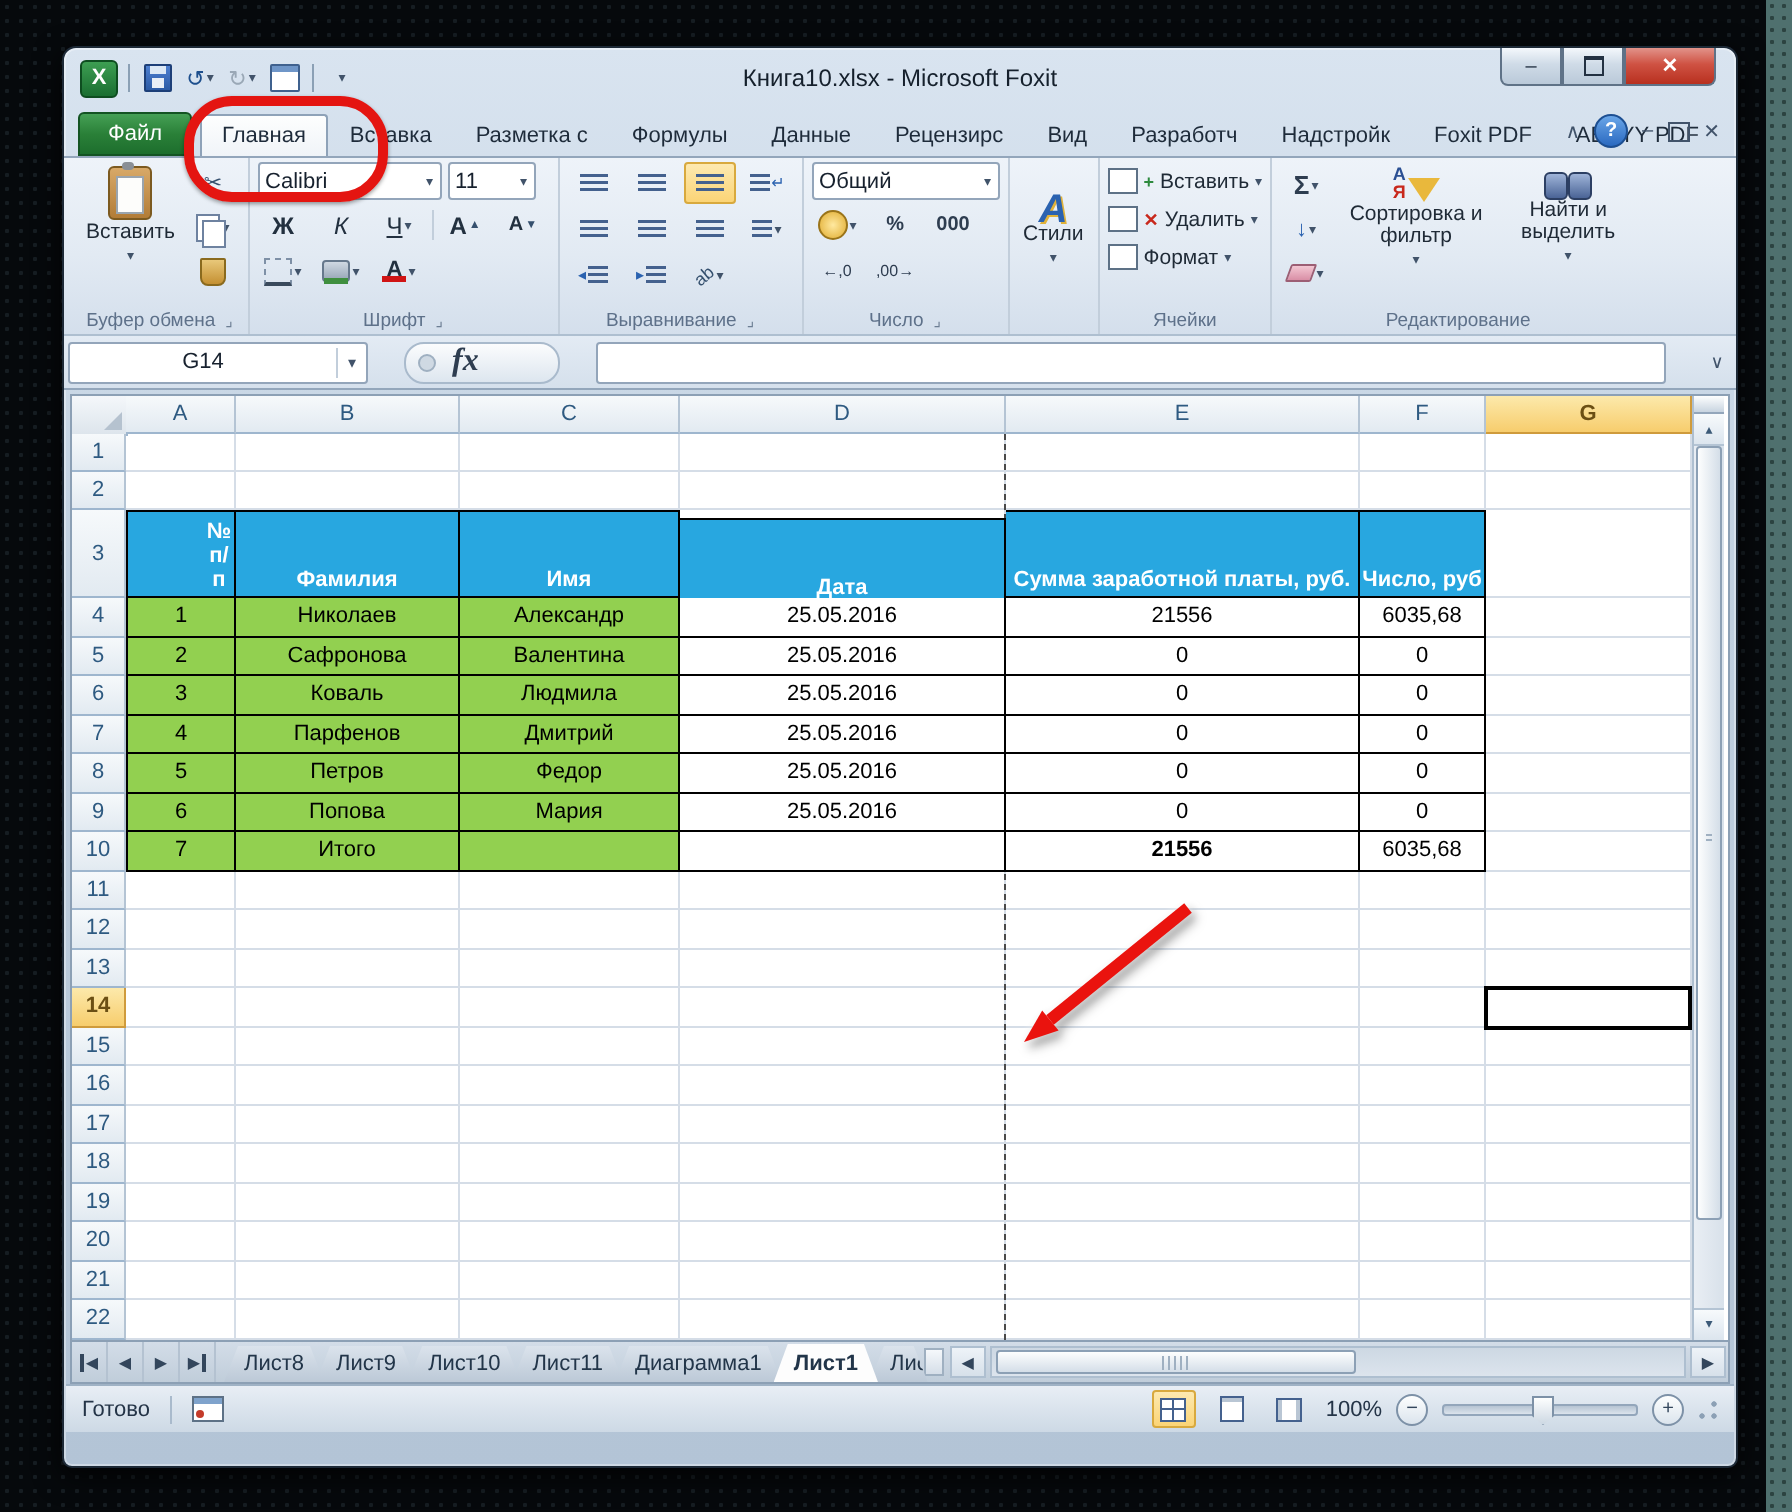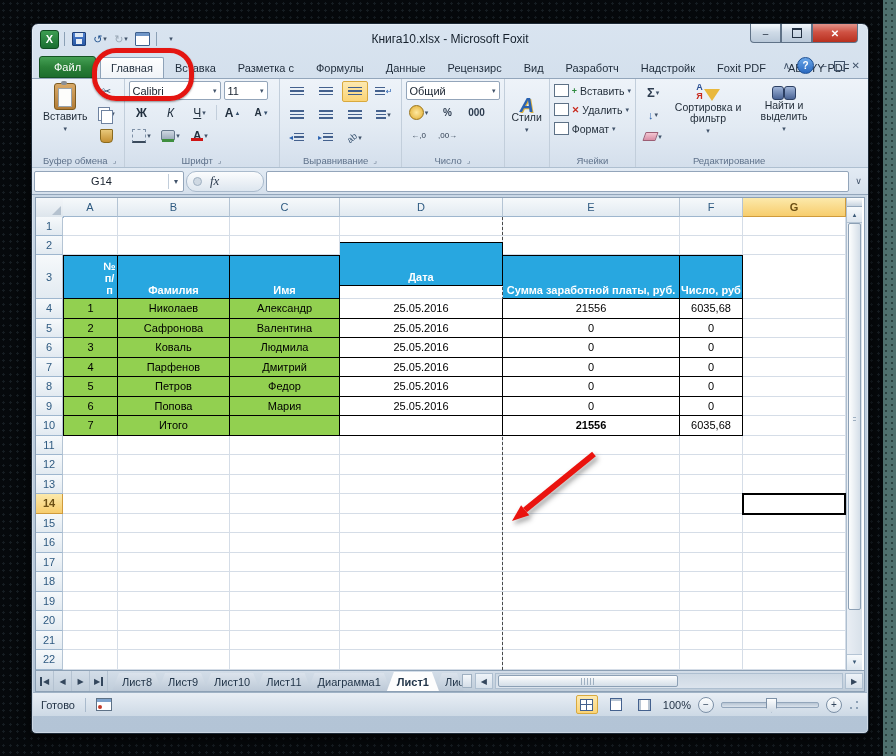--- a/index.html
+++ b/index.html
@@ -87,28 +87,28 @@
   .cbadge{font-size:9px;font-weight:bold;}
   .sigma{font-size:13px;font-weight:bold;color:#2e3d50;}
   .eraser{width:11px;height:7px;background:linear-gradient(#f3c6d2,#d98fa6);border:1px solid #9c5e74;transform:skewX(-20deg);border-radius:1px;}
   .sortico{display:flex;align-items:flex-end;gap:1px;}
   .sortletters{display:flex;flex-direction:column;font-size:9px;font-weight:bold;line-height:9px;}
   .funnel{width:0;height:0;border-left:8px solid transparent;border-right:8px solid transparent;border-top:12px solid #e9b83c;}
   .binoc{position:relative;width:24px;height:16px;}
   .binoc:before,.binoc:after{content:"";position:absolute;top:3px;width:10px;height:12px;border-radius:3px;background:linear-gradient(#9fb4d8,#4a6496);border:1px solid #2c3f63;}
   .binoc:before{left:0;} .binoc:after{right:0;}
   
-  .fbar{height:26px;display:flex;align-items:center;background:linear-gradient(#e3ebf4,#d5e0ec);padding:0 2px;gap:2px;border-bottom:1px solid #93a6bb;}
+  .fbar{height:26px;display:flex;align-items:center;background:linear-gradient(#e3ebf4,#d5e0ec);padding:0 2px;gap:18px;border-bottom:1px solid #93a6bb;}
   .namebox{width:148px;height:19px;background:#fff;border:1px solid #93a5ba;display:flex;align-items:center;font-size:11px;color:#17212e;border-radius:2px;}
   .namebox .nb-text{flex:1;text-align:center;}
   .namebox .nb-split{width:1px;height:15px;background:#c2cedb;}
   .namebox .nb-caret{width:14px;text-align:center;font-size:8px;color:#41536a;}
   .fxpill{width:64px;height:19px;border-radius:10px;background:linear-gradient(#fbfcfd,#dde6ef);border:1px solid #a9bac c;border:1px solid #a9bacc;display:flex;align-items:center;padding:0 6px;gap:8px;}
   .fxdot{width:7px;height:7px;border-radius:50%;background:#cfd9e3;border:1px solid #9fb0c1;}
-  .fxtext{font-style:italic;font-weight:normal;font-size:13px;color:#2e3d50;font-family:"Liberation Serif",serif;}
+  .fxtext{font-style:italic;font-weight:bold;font-size:16px;color:#2e3d50;font-family:"Liberation Serif",serif;}
   .ffield{flex:1;height:19px;background:#fff;border:1px solid #93a5ba;border-radius:2px;font-size:11px;padding:0 4px;color:#17212e;}
   .fchev{width:15px;text-align:center;font-size:9px;color:#41536a;}
   
   #sheet-wrap{position:relative;height:472px;margin:2px 3px 0 3px;background:#fff;overflow:hidden;border:1px solid #8ca0b5;}
   #sheet{position:absolute;left:0;top:0;width:812px;height:472px;}
   .corner{position:absolute;left:0;top:0;width:27px;height:19px;background:linear-gradient(#f4f7fa,#dde5ec);border-right:1px solid #9eb6ce;border-bottom:1px solid #9eb6ce;}
   .corner:after{content:"";position:absolute;right:2px;bottom:2px;border-left:9px solid transparent;border-bottom:9px solid #b5c2cf;}
   .colhdr,.rowhdr{position:absolute;display:flex;align-items:center;justify-content:center;font-size:11px;color:#2e5a81;
      background:linear-gradient(#f6f9fb,#e2eaf1);box-sizing:border-box;border-right:1px solid #b4c4d4;border-bottom:1px solid #9eb6ce;}
   .colhdr.sel,.rowhdr.sel{background:linear-gradient(#fce9ab,#f7cd6d);border-color:#cf9b3c;color:#6b4f14;font-weight:bold;}
@@ -561,21 +561,21 @@
           <div class="gl-h" style="left: 27px; top: 373px; width: 783px; height: 1px;"></div>
           <div class="gl-h" style="left: 27px; top: 392.5px; width: 783px; height: 1px;"></div>
           <div class="gl-h" style="left: 27px; top: 412px; width: 783px; height: 1px;"></div>
           <div class="gl-h" style="left: 27px; top: 431.5px; width: 783px; height: 1px;"></div>
           <div class="gl-h" style="left: 27px; top: 451px; width: 783px; height: 1px;"></div>
           <div class="gl-h" style="left: 27px; top: 470.5px; width: 783px; height: 1px;"></div>
           <div class="pbreak" style="left: 466px; top: 19px; height: 452.5px;"></div>
           <div class="tc th edge-l edge-t" style="left: 27px; top: 57px; width: 55px; height: 44px; padding-left: 38px;">№ п/п</div>
           <div class="tc th edge-t" style="left: 82px; top: 57px; width: 112px; height: 44px;">Фамилия</div>
           <div class="tc th edge-t" style="left: 194px; top: 57px; width: 110px; height: 44px;">Имя</div>
-          <div class="tc th edge-t" style="left: 304px; top: 44px; width: 163px; height: 44px;">Дата</div>
+          <div class="tc th edge-t" style="left: 304px; top: 61px; width: 163px; height: 44px;">Дата</div>
           <div class="tc th edge-t" style="left: 467px; top: 57px; width: 177px; height: 44px;">Сумма заработной платы, руб.</div>
           <div class="tc th edge-t" style="left: 644px; top: 57px; width: 63px; height: 44px;">Число, руб</div>
           <div class="tc green edge-l" style="left: 27px; top: 101px; width: 55px; height: 19.5px;">1</div>
           <div class="tc green" style="left: 82px; top: 101px; width: 112px; height: 19.5px;">Николаев</div>
           <div class="tc green" style="left: 194px; top: 101px; width: 110px; height: 19.5px;">Александр</div>
           <div class="tc white" style="left: 304px; top: 101px; width: 163px; height: 19.5px;">25.05.2016</div>
           <div class="tc white" style="left: 467px; top: 101px; width: 177px; height: 19.5px;">21556</div>
           <div class="tc white" style="left: 644px; top: 101px; width: 63px; height: 19.5px;">6035,68</div>
           <div class="tc green edge-l" style="left: 27px; top: 120.5px; width: 55px; height: 19.5px;">2</div>
           <div class="tc green" style="left: 82px; top: 120.5px; width: 112px; height: 19.5px;">Сафронова</div>

